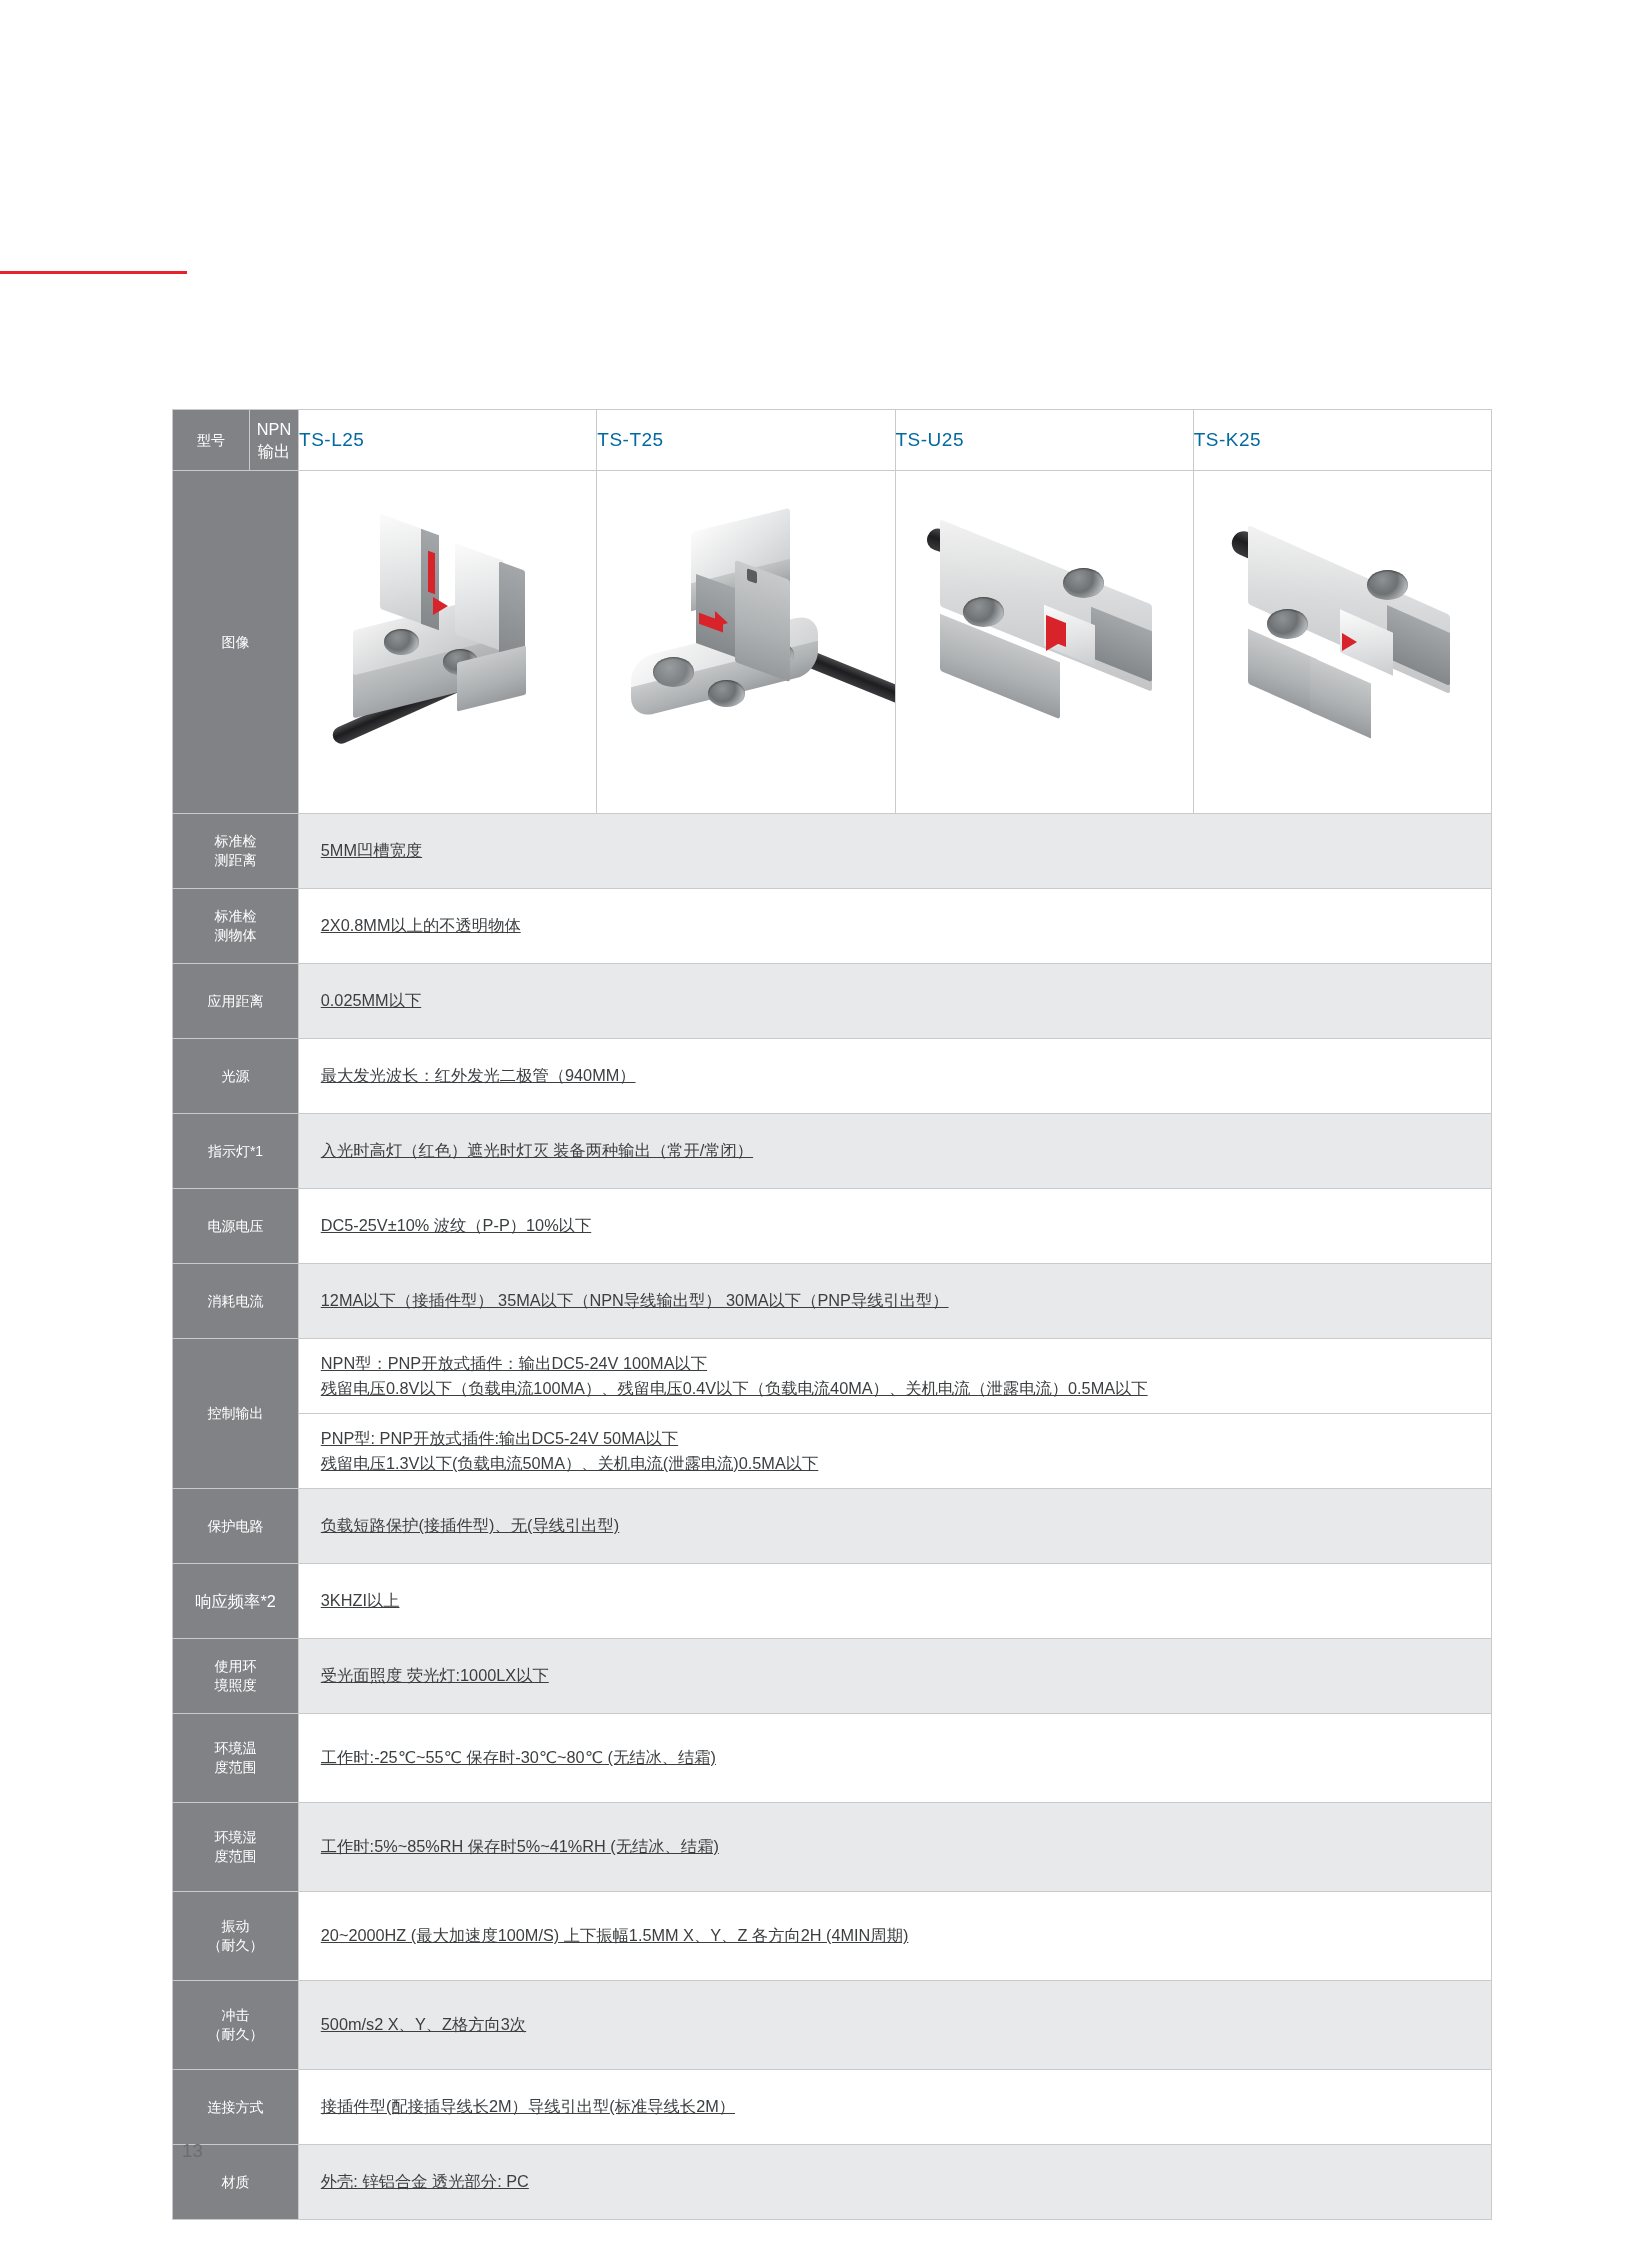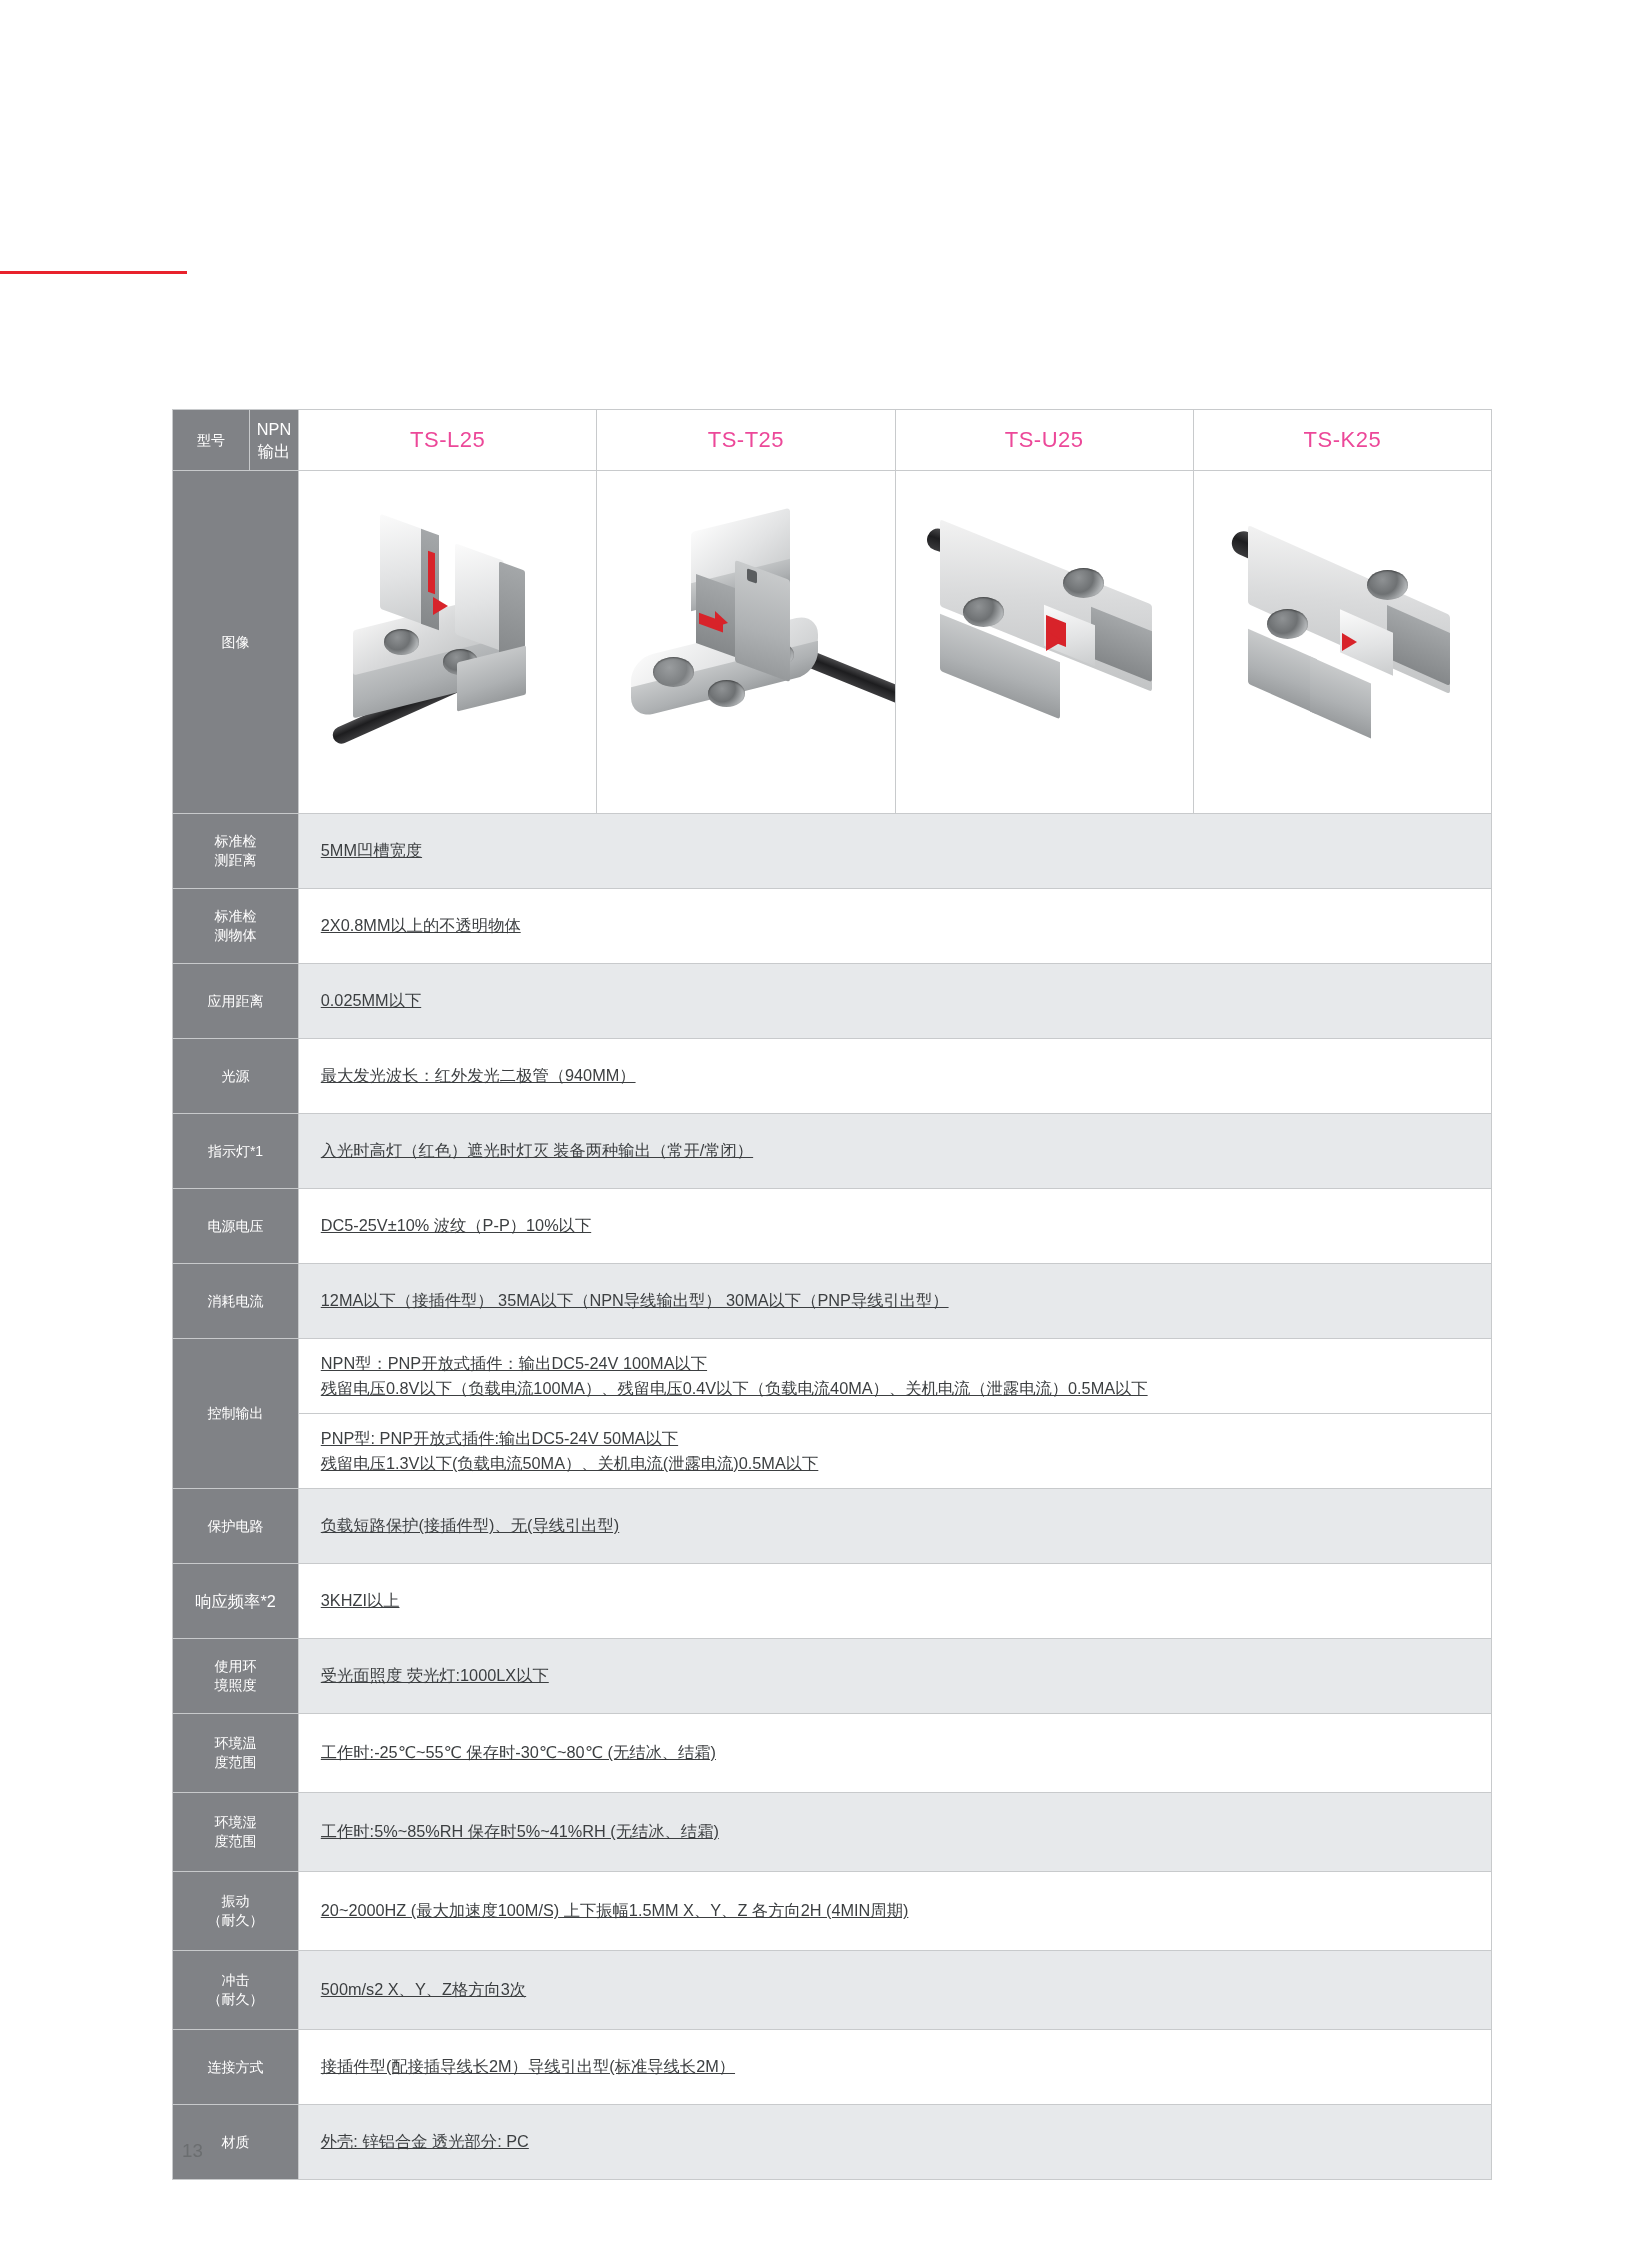--- a/index.html
+++ b/index.html
@@ -46,40 +46,40 @@
     font-size: 14px;
     line-height: 1.35;
     text-align: center;
     font-weight: 400;
     padding: 5.9px 2px;
   }
   .lbl-sm { font-size: 16.3px; }
 
   .hdr-model {
     background: #ffffff;
-    color: #ec4899;
-    font-size: 22px;
-    text-align: center;
+    color: #0369a1;
+    font-size: 19px;
+    text-align: left;
     letter-spacing: 0.5px;
     height: 61px;
   }
 
   .val {
     background: #ffffff;
     color: #3c3f41;
     font-size: 16.3px;
     line-height: 1.55;
     padding: 9.9px 21.7px;
     text-decoration: underline;
   }
   .val.shade { background: #e7e9eb; }
   .val .ln { display: block; white-space: nowrap; }
 
   .row-h-std { height: 75px; }
-  .row-h-tall { height: 79px; }
+  .row-h-tall { height: 89px; }
   .row-h-out { height: 75px; }
 
   
   .img-cell {
     background: #ffffff;
     height: 343px;
     padding: 0;
     position: relative;
   }
   .img-stage {

